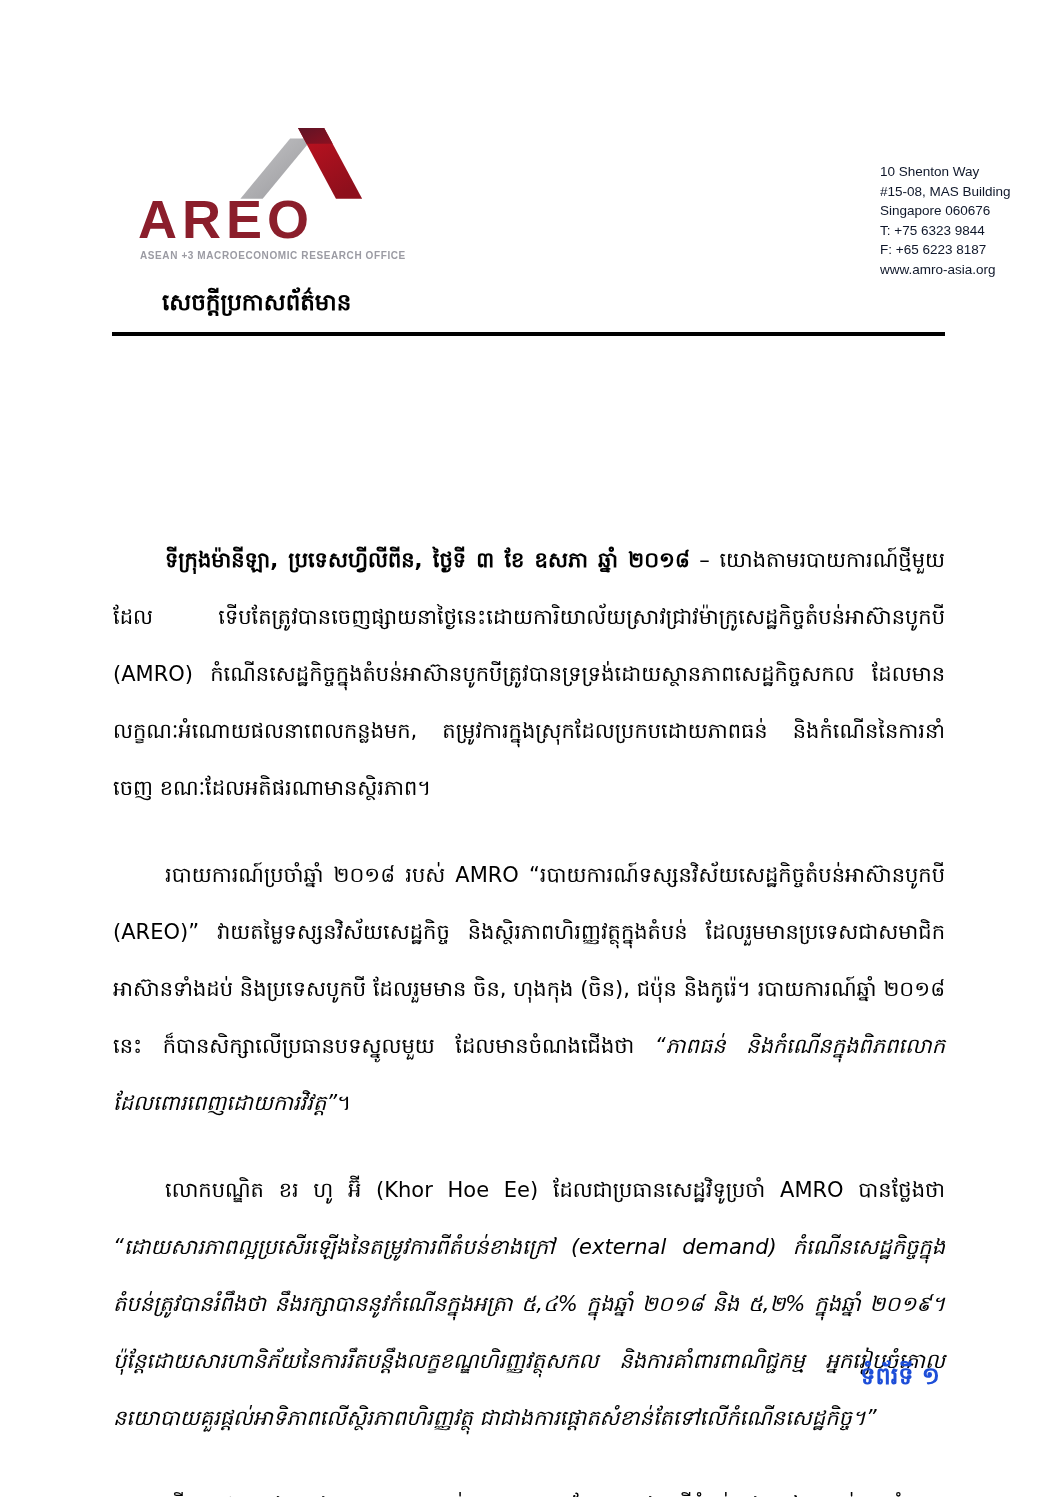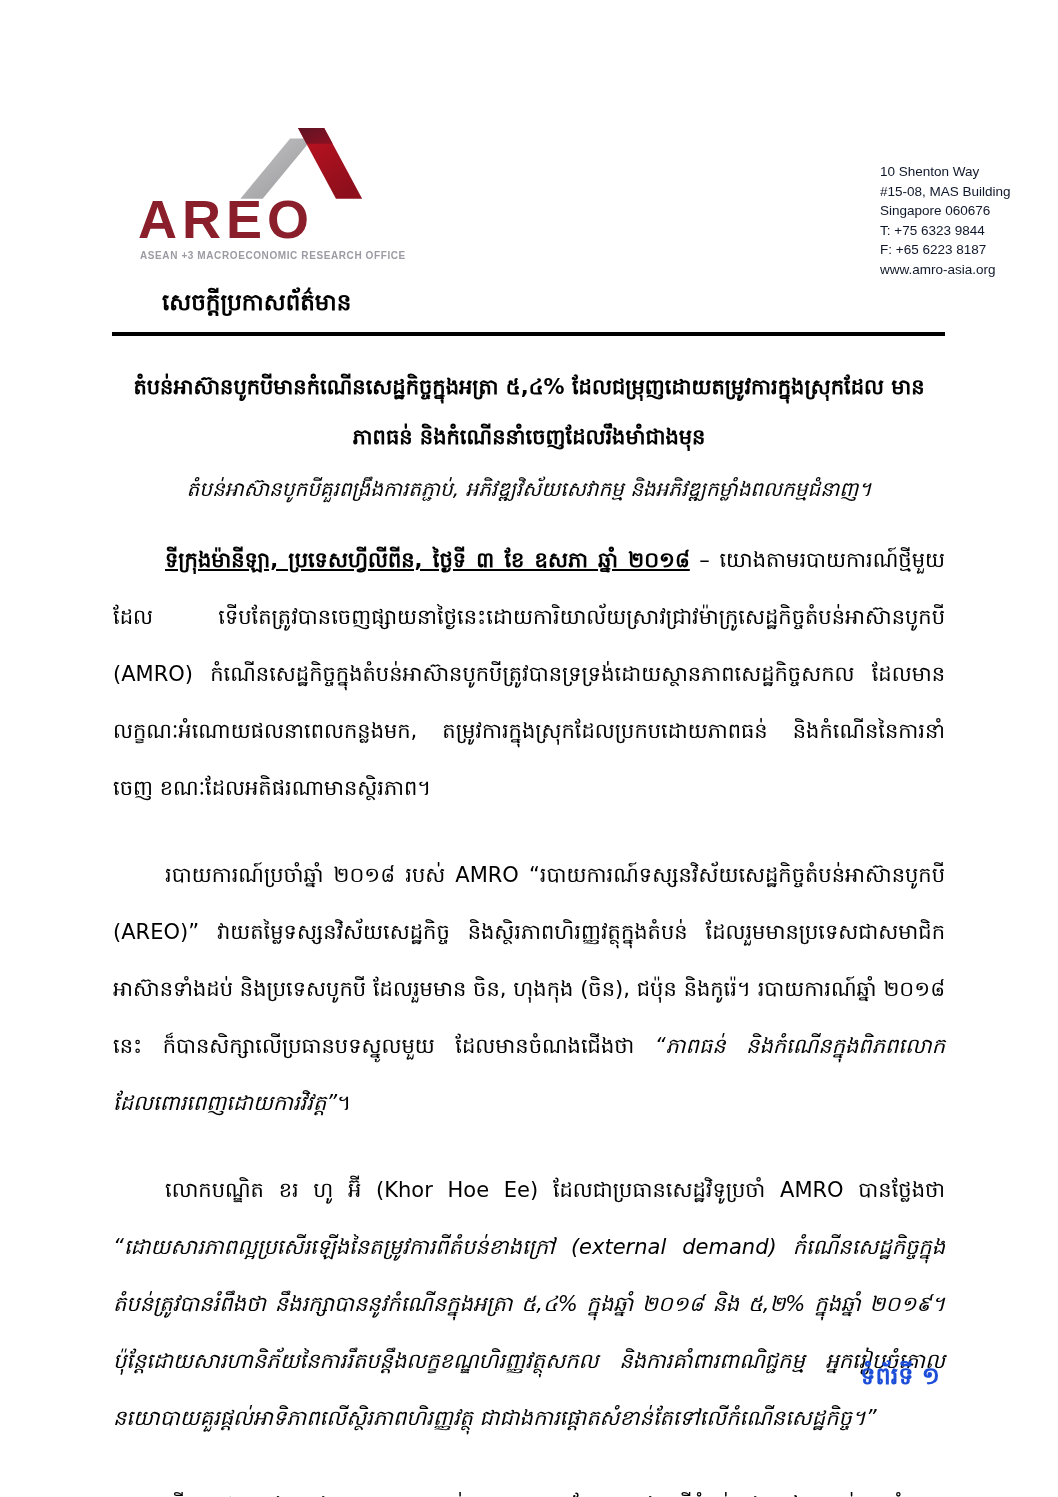--- a/index.html
+++ b/index.html
@@ -53,21 +53,21 @@
     position:absolute;left:114px;top:472px;width:830px;
     text-align:center;font-size:20px;font-style:italic;
     line-height:34px;color:#000;
   }
   
   .body{
     position:absolute;left:113px;top:532px;width:832px;
     font-size:21px;line-height:57px;text-align:justify;
   }
   .body p{margin:0 0 30px 0;text-indent:52px;}
-  .seg-bold{font-weight:bold;text-decoration:underline;}
+  .seg-bold{font-weight:bold;}
   .seg-italic{font-style:italic;}
   
   .footer{
     position:absolute;right:118px;top:1328px;
     font-size:24px;font-weight:bold;color:#1d4ed8;margin-top:33px;
   }
 </style>
 </head>
 <body>
 
@@ -108,22 +108,20 @@
       <div class="line">Singapore 060676</div>
       <div class="line">T: +75 6323 9844</div>
       <div class="line">F: +65 6223 8187</div>
       <div class="line">www.amro-asia.org</div>
     </div>
   </div>
 
   <div class="kicker">សេចក្តីប្រកាសព័ត៌មាន</div>
   <div class="rule"></div>
 
-  <div class="title">តំបន់អាស៊ានបូកបីមានកំណើនសេដ្ឋកិច្ចក្នុងអត្រា ៥,៤% ដែលជម្រុញដោយតម្រូវការក្នុងស្រុកដែល មានភាពធន់ និងកំណើននាំចេញដែលរឹងមាំជាងមុន</div>
-  <div class="subtitle">តំបន់អាស៊ានបូកបីគួរពង្រឹងការតភ្ជាប់, អភិវឌ្ឍវិស័យសេវាកម្ម និងអភិវឌ្ឍកម្លាំងពលកម្មជំនាញ។</div>
 
   <div class="body">
 
     <p><span class="seg-bold">ទីក្រុងម៉ានីឡា, ប្រទេសហ្វីលីពីន, ថ្ងៃទី ៣ ខែ ឧសភា ឆ្នាំ ២០១៨</span><span> – យោងតាមរបាយការណ៍ថ្មីមួយដែល ទើបតែត្រូវបានចេញផ្សាយនាថ្ងៃនេះដោយការិយាល័យស្រាវជ្រាវម៉ាក្រូសេដ្ឋកិច្ចតំបន់អាស៊ានបូកបី (AMRO) កំណើនសេដ្ឋកិច្ចក្នុងតំបន់អាស៊ានបូកបីត្រូវបានទ្រទ្រង់ដោយស្ថានភាពសេដ្ឋកិច្ចសកល ដែលមានលក្ខណៈអំណោយផលនាពេលកន្លងមក, តម្រូវការក្នុងស្រុកដែលប្រកបដោយភាពធន់ និងកំណើននៃការនាំចេញ ខណៈដែលអតិផរណាមានស្ថិរភាព។</span></p>
 
     <p><span>របាយការណ៍ប្រចាំឆ្នាំ ២០១៨ របស់ AMRO “របាយការណ៍ទស្សនវិស័យសេដ្ឋកិច្ចតំបន់អាស៊ានបូកបី (AREO)” វាយតម្លៃទស្សនវិស័យសេដ្ឋកិច្ច និងស្ថិរភាពហិរញ្ញវត្ថុក្នុងតំបន់ ដែលរួមមានប្រទេសជាសមាជិកអាស៊ានទាំងដប់ និងប្រទេសបូកបី ដែលរួមមាន ចិន, ហុងកុង (ចិន), ជប៉ុន និងកូរ៉េ។ របាយការណ៍ឆ្នាំ ២០១៨ នេះ ក៏បានសិក្សាលើប្រធានបទស្នូលមួយ ដែលមានចំណងជើងថា </span><span class="seg-italic">“ភាពធន់ និងកំណើនក្នុងពិភពលោកដែលពោរពេញដោយការវិវត្ត”</span><span>។</span></p>
 
     <p><span>លោកបណ្ឌិត ខរ ហូ អ៊ី (Khor Hoe Ee) ដែលជាប្រធានសេដ្ឋវិទូប្រចាំ AMRO បានថ្លែងថា </span><span class="seg-italic">“ដោយសារភាពល្អប្រសើរឡើងនៃតម្រូវការពីតំបន់ខាងក្រៅ (external demand) កំណើនសេដ្ឋកិច្ចក្នុងតំបន់ត្រូវបានរំពឹងថា នឹងរក្សាបាននូវកំណើនក្នុងអត្រា ៥,៤% ក្នុងឆ្នាំ ២០១៨ និង ៥,២% ក្នុងឆ្នាំ ២០១៩។ ប៉ុន្តែដោយសារហានិភ័យនៃការរឹតបន្តឹងលក្ខខណ្ឌហិរញ្ញវត្ថុសកល និងការគាំពារពាណិជ្ជកម្ម អ្នករៀបចំគោលនយោបាយគួរផ្តល់អាទិភាពលើស្ថិរភាពហិរញ្ញវត្ថុ ជាជាងការផ្តោតសំខាន់តែទៅលើកំណើនសេដ្ឋកិច្ច។”</span></p>
 
     <p><span>បើទោះជាតម្រូវការក្នុងស្រុកមានភាពធន់ ស្របពេលដែលតម្រូវការពីតំបន់ខាងក្រៅសម្រាប់ការនាំចេញ មានភាពរឹងមាំជាងមុនក៏ដោយ ក៏តំបន់អាស៊ានបូកបីនេះកំពុងតែប្រឈមនឹងហានិភ័យរយៈពេលខ្លីចំនួនពីរ គឺ</span></p>

